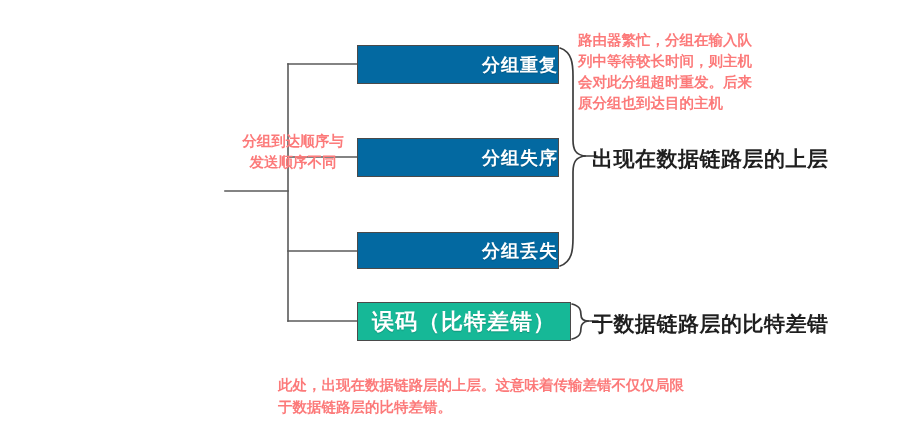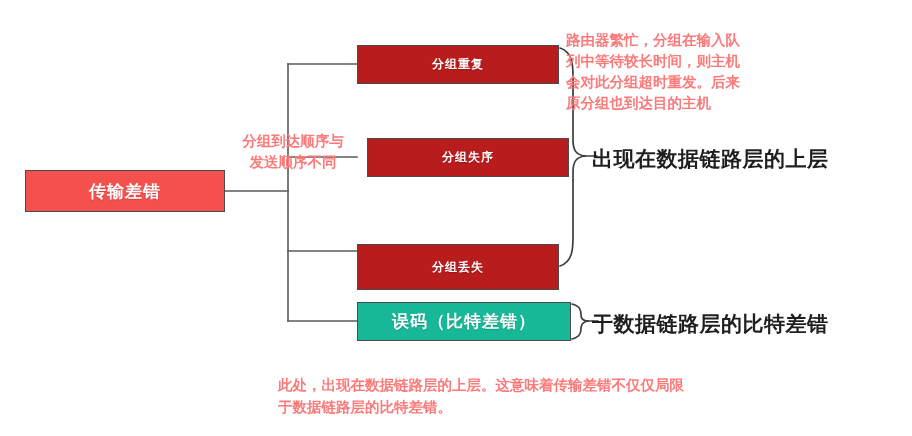--- a/index.html
+++ b/index.html
@@ -41,38 +41,38 @@
     z-index: 3;
   }
   .node-root {
     left: 25px;
     top: 170px;
     width: 200px;
     height: 42px;
     background: #f4504e;
     font-size: 17px;
   }
-  .node-yellow { background: #b91c1c; font-size: 12px; }
-  .node-teal   { background: #16b897; font-size: 17px; }
+  .node-yellow { background: #0369a1; font-size: 18px; justify-content: flex-end; }
+  .node-teal   { background: #16b897; font-size: 22px; }
 
   .node-b1 { left: 357px; top: 45px;  width: 202px; height: 39px; }
-  .node-b2 { left: 357px; top: 138px; width: 202px; height: 39px; margin-left: 10px; }
-  .node-b3 { left: 357px; top: 244px; width: 202px; height: 46px; }
+  .node-b2 { left: 357px; top: 138px; width: 202px; height: 39px; }
+  .node-b3 { left: 357px; top: 232px; width: 202px; height: 37px; }
   .node-b4 { left: 357px; top: 302px; width: 214px; height: 39px; }
 
   .annot {
     position: absolute;
     color: #fc7a7a;
     font-size: 14.5px;
     font-weight: bold;
     line-height: 21px;
     z-index: 4;
     white-space: pre-line;
   }
-  .annot-dup    { left: 566px; top: 30px;  width: 230px; }
+  .annot-dup    { left: 578px; top: 30px;  width: 230px; }
   .annot-order  { left: 218px; top: 131px; width: 150px; text-align: center; }
   .annot-loss   { left: 578px; top: 235px; width: 330px; }
   .annot-note   { left: 278px; top: 374px; width: 470px; line-height: 22px; }
 
   .label-dark {
     position: absolute;
     color: #1f1f1f;
     font-size: 21px;
     font-weight: bold;
     letter-spacing: 0.5px;
@@ -116,23 +116,20 @@
       <path d="M572,304
                C580,306 581,310 581,315
                C581,319 583,321 588,321"></path>
       <path d="M572,339
                C580,337 581,333 581,328
                C581,324 583,322 588,321"></path>
       <path d="M588,321 L598,321"></path>
     </g>
   </svg>
 
-  <div class="node node-root">
-    <span>传输差错</span>
-  </div>
 
   <div class="node node-yellow node-b1">
     <span>分组重复</span>
   </div>
 
   <div class="node node-yellow node-b2">
     <span>分组失序</span>
   </div>
 
   <div class="node node-yellow node-b3">

